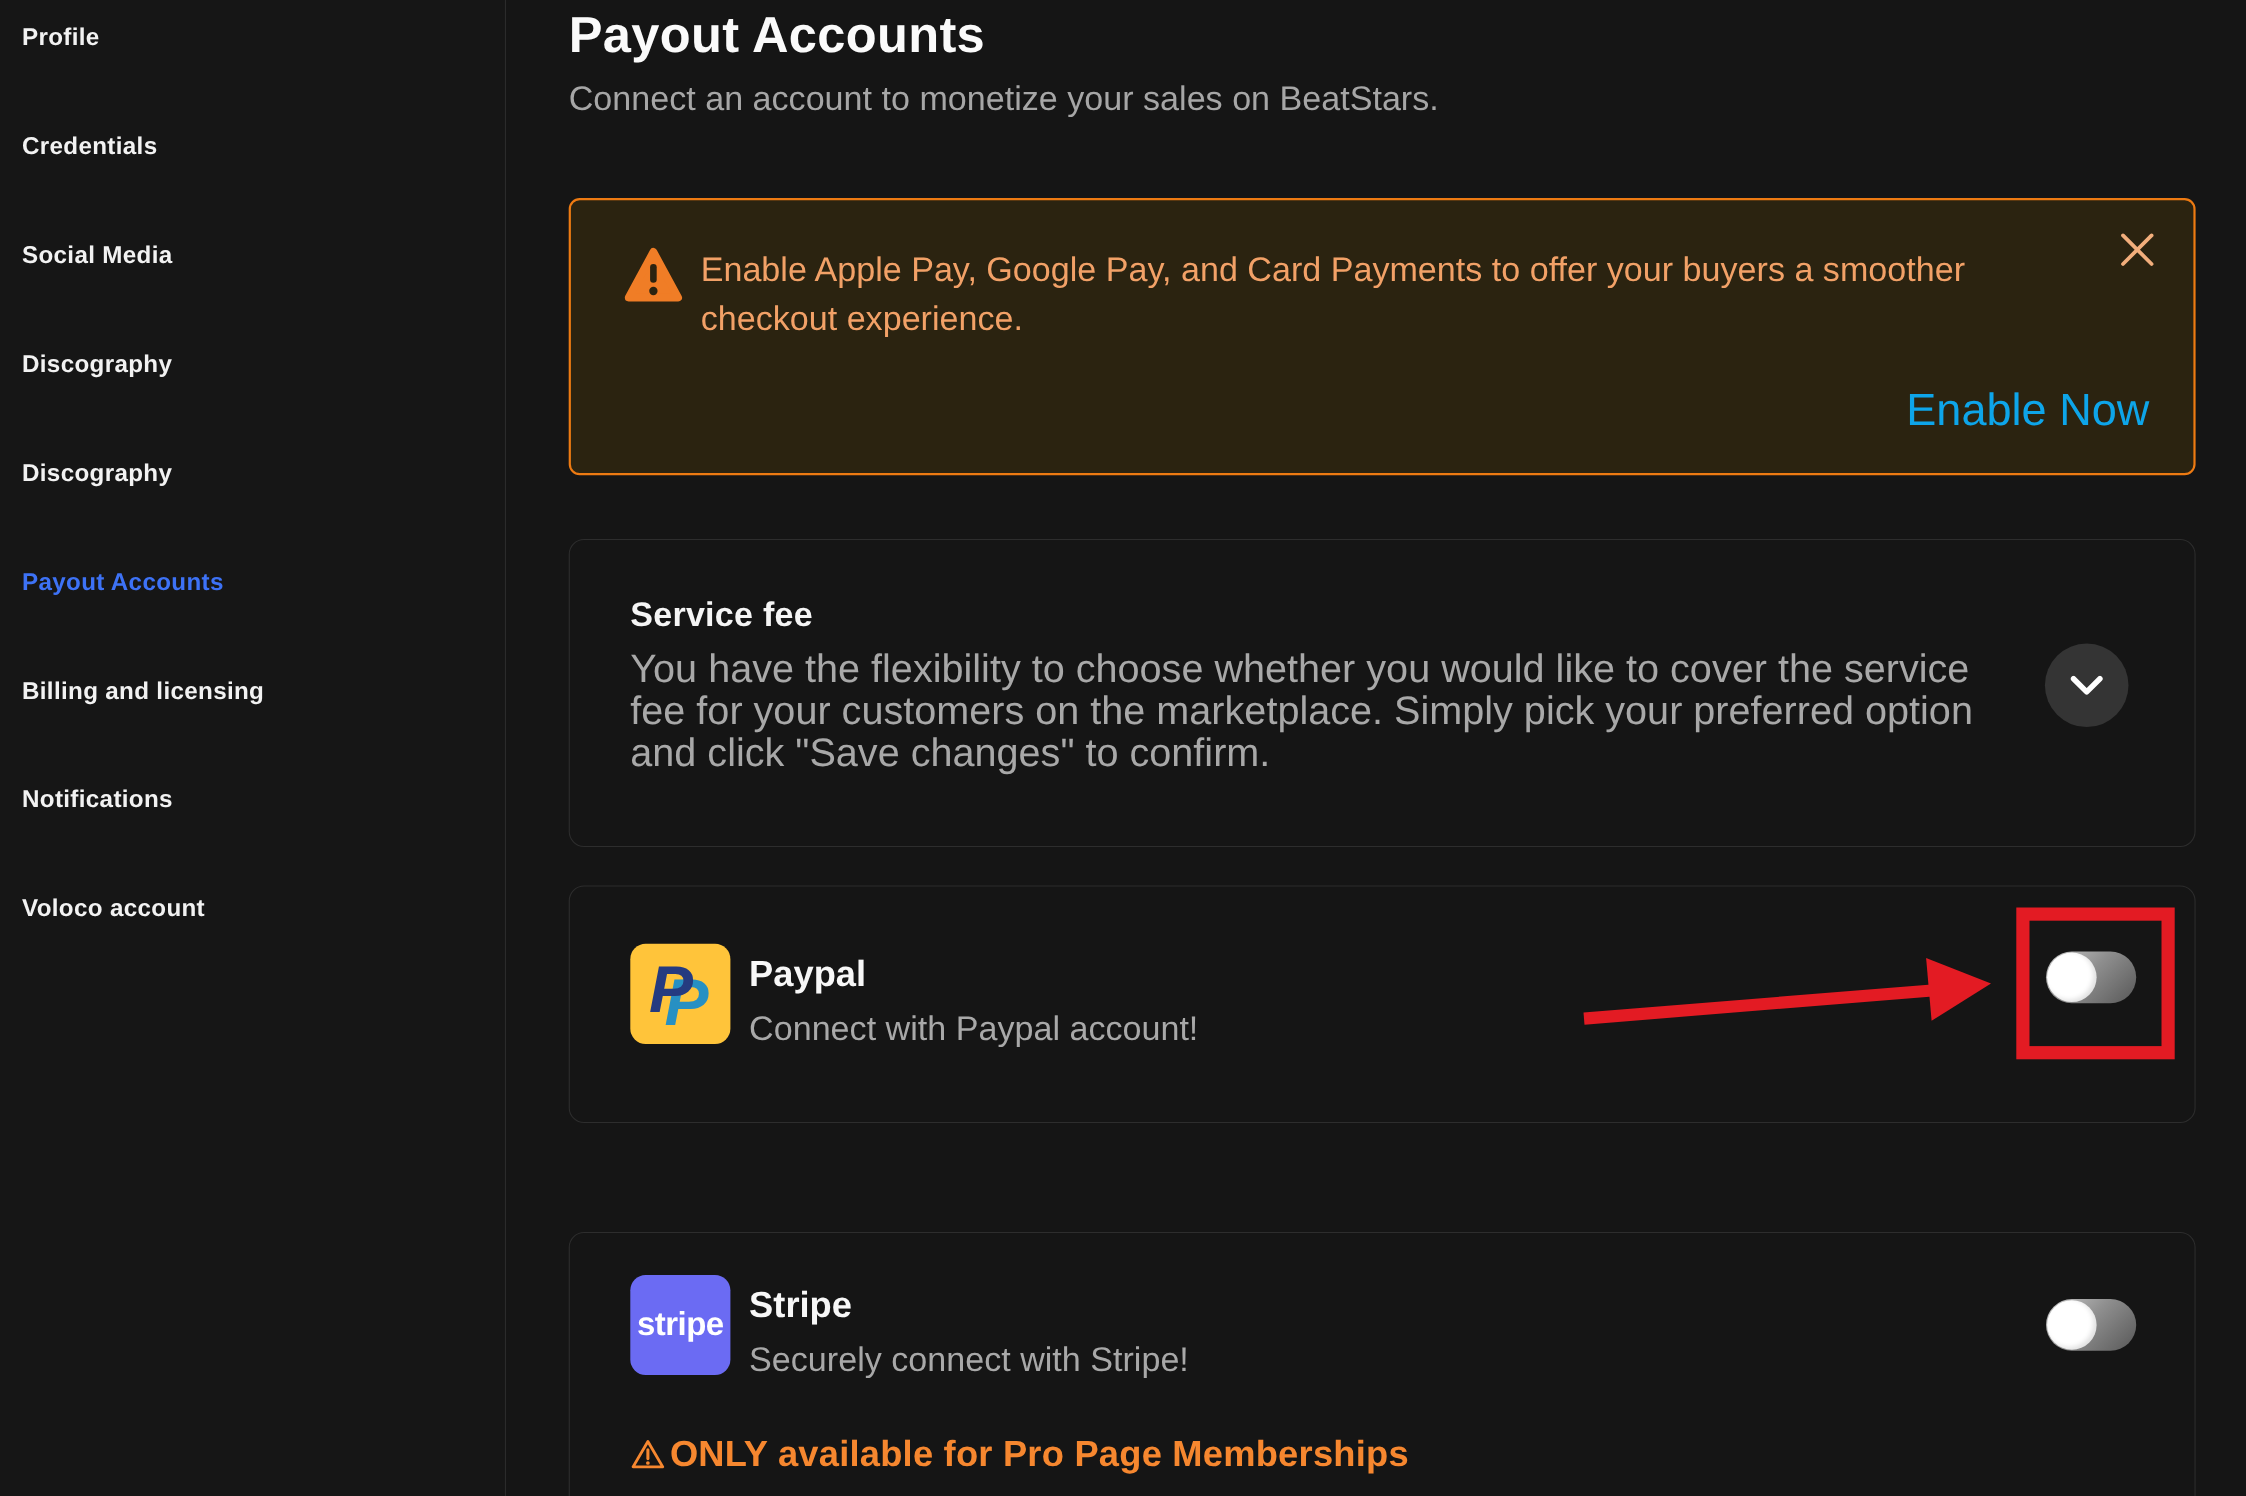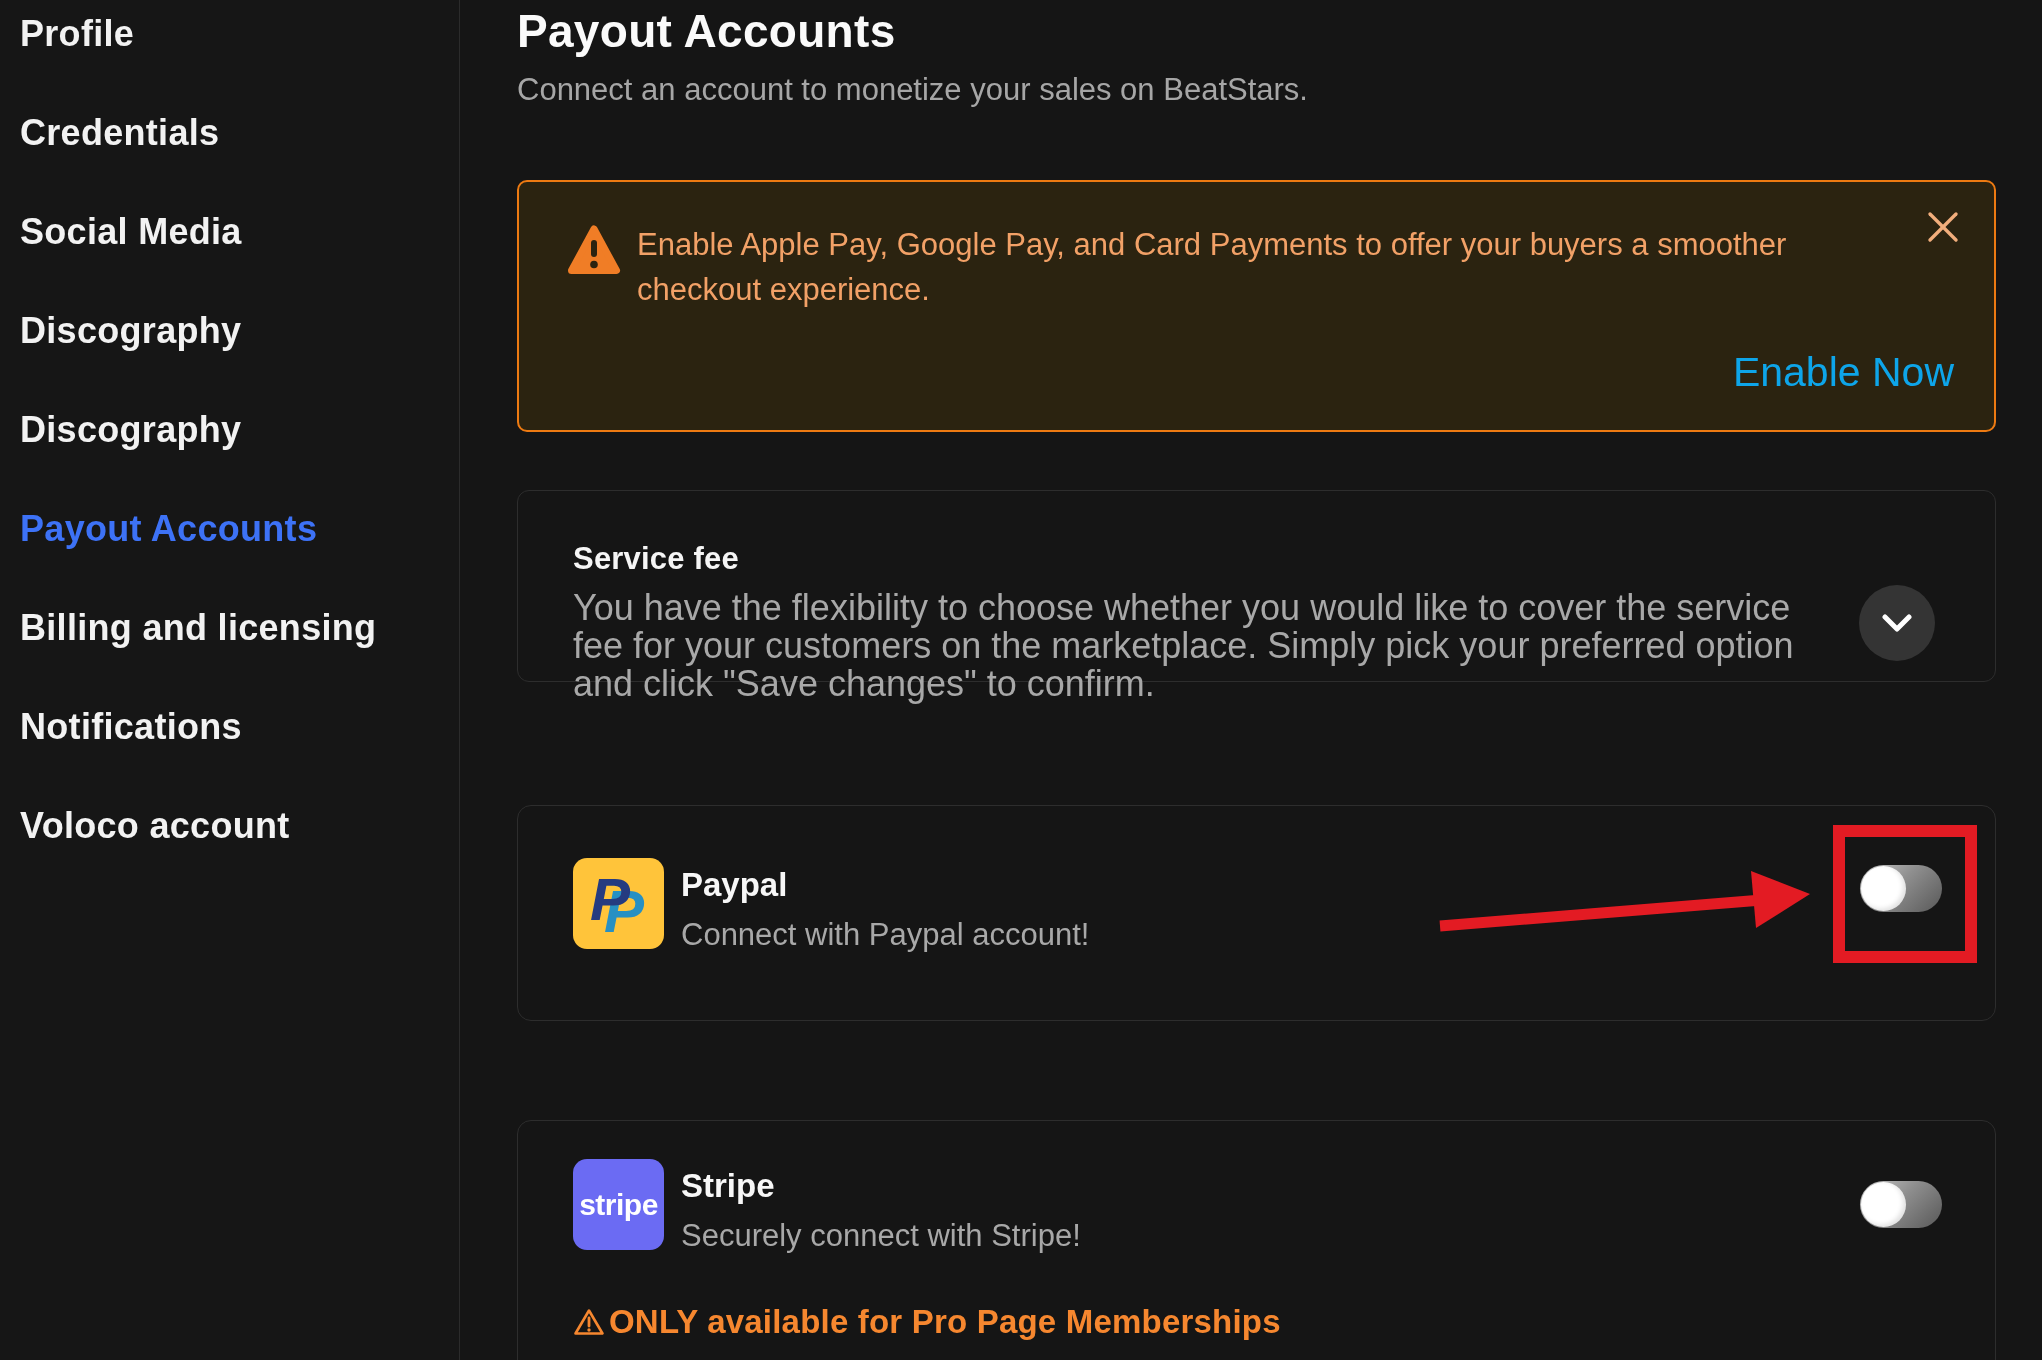--- a/index.html
+++ b/index.html
@@ -20,21 +20,21 @@
     position: absolute;
     left: 0; top: 0; bottom: 0;
     width: 460px;
     background: #161616;
     border-right: 1px solid #2b2b2b;
     padding-top: 14px;
   }
   .side-item {
     height: 99px;
     padding-left: 20px;
-    font-size: 36px;
+    font-size: 22px;
     font-weight: 700;
     line-height: 40px;
     color: #f2f2f2;
     letter-spacing: 0.3px;
     cursor: pointer;
   }
   .side-item.active { color: #3d72f6; }
 
   
   .main { position: absolute; left: 461px; top: 0; right: 0; bottom: 0; }
@@ -72,21 +72,21 @@
     font-size: 41px; color: #0ea5e9; cursor: pointer;
   }
 
   
   .card {
     position: absolute; left: 56px; width: 1479px;
     background: #151515;
     border: 1px solid #2d2d2d;
     border-radius: 14px;
   }
-  .card.service { top: 490px; height: 192px; padding: 50px 170px 0 55px; border-radius: 12px; }
+  .card.service { top: 490px; height: 280px; padding: 50px 170px 0 55px; }
   .card.paypal  { top: 805px; height: 216px; }
   .card.stripe  { top: 1120px; height: 310px; }
 
   .card-h {
     font-size: 31px; font-weight: 700; color: #f5f5f5; letter-spacing: 0.2px;
   }
   .card-body {
     margin-top: 12px;
     font-size: 36px; color: #a8a8a8; line-height: 38px; max-width: 1245px;
   }

